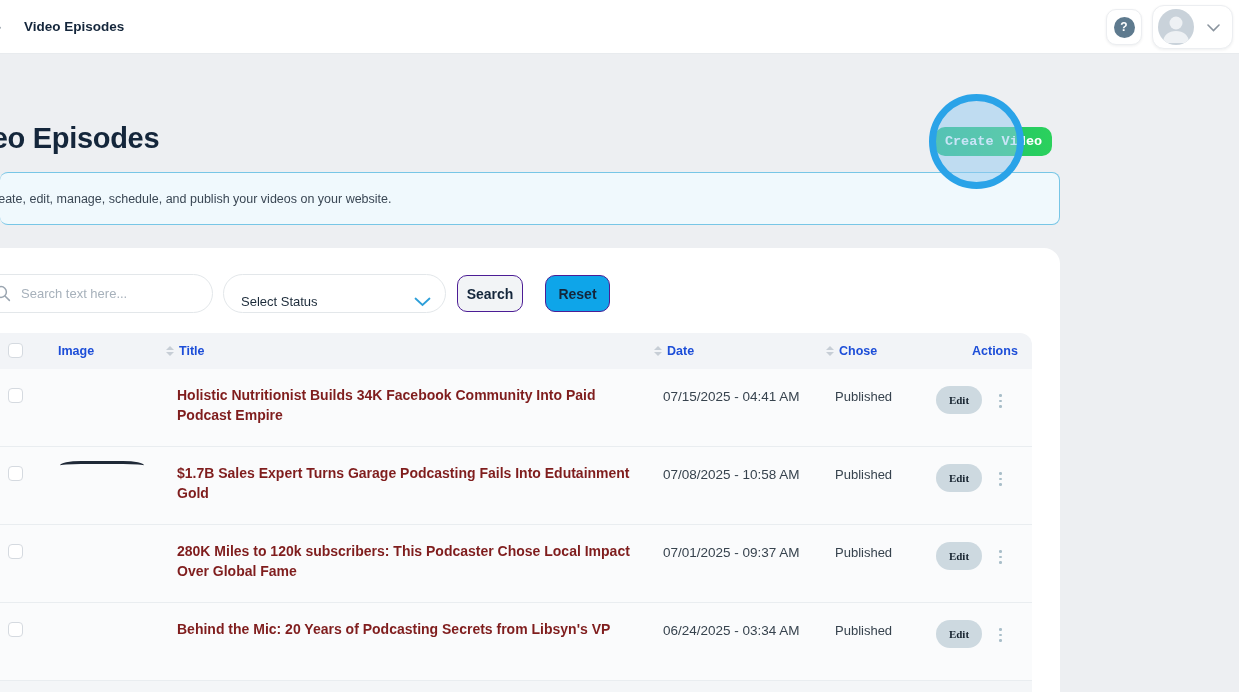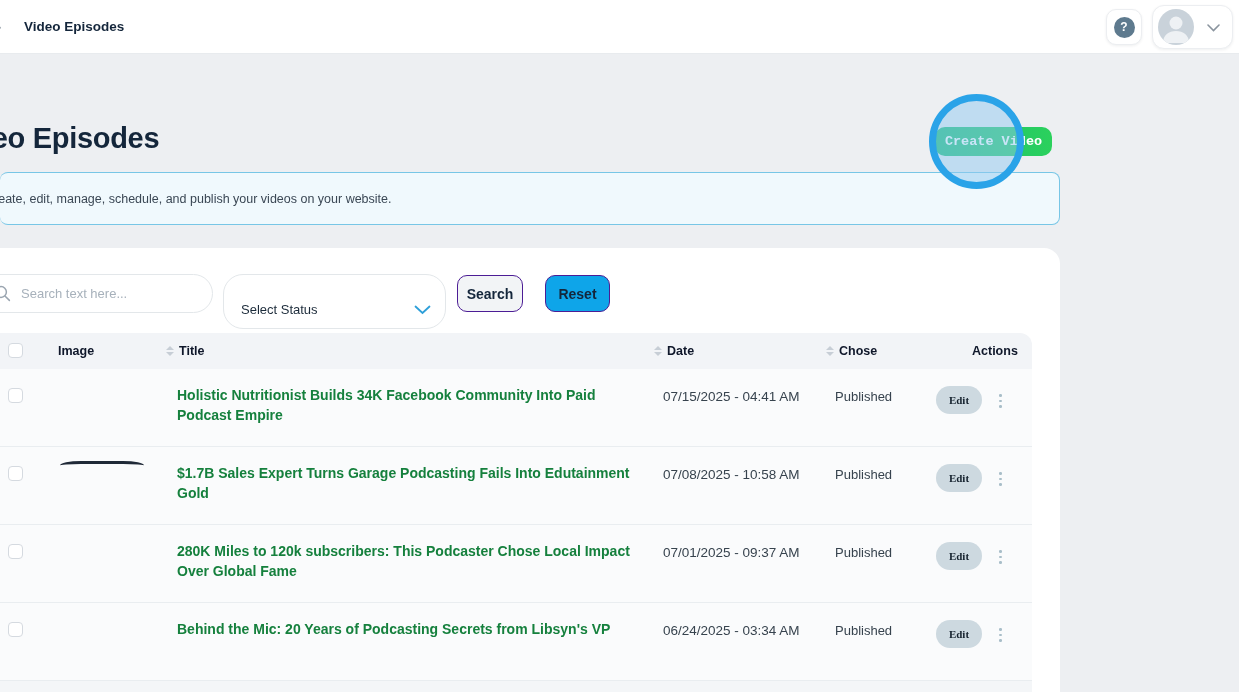--- a/index.html
+++ b/index.html
@@ -42,52 +42,52 @@
   
   .card { position:absolute; left:0; top:248px; width:1060px; height:470px; background:#fff;
           border-radius:0 16px 0 0; z-index:1; }
 
   
   .search-wrap { position:absolute; left:-150px; top:274px; width:363px; height:39px; z-index:2; }
   .search-input { width:100%; height:100%; border:1px solid #e3e7ea; border-radius:20px; background:#fff;
                   font-family:inherit; font-size:13px; color:#14263b; padding:0 14px 0 170px; outline:none; }
   .search-input::placeholder { color:#a7b1bb; }
   .search-glass { position:absolute; left:144px; top:11px; }
-  .select { position:absolute; left:223px; top:274px; width:223px; height:55px; border:1px solid #e3e7ea;
+  .select { position:absolute; left:223px; top:274px; width:223px; height:39px; border:1px solid #e3e7ea;
             border-radius:20px; background:#fff; z-index:2; display:flex; align-items:center;
             padding:16px 14px 0 17px; cursor:pointer; }
   .select-label { font-size:13px; font-weight:500; color:#1c2b3a; flex:1; }
   .btn { position:absolute; top:275px; height:37px; border-radius:10px; border:1px solid #4c1d95;
          font-family:inherit; font-size:14px; font-weight:700; color:#14263b; cursor:pointer; z-index:2; }
   .btn-search { left:457px; width:66px; background:#f2f4f6; }
   .btn-reset { left:545px; width:65px; background:#0ea5e9; }
 
   
   .thead { position:absolute; left:0; top:333px; width:1032px; height:36px; background:#f2f4f7;
            border-radius:0 12px 0 0; z-index:2; }
   .th { position:absolute; top:0; height:36px; display:flex; align-items:center; gap:5px;
-        font-size:12.5px; font-weight:700; color:#0f172a; }
+        font-size:12.5px; font-weight:700; color:#1d4ed8; }
   .th-image { left:58px; } .th-title { left:166px;text-align:center; } .th-date { left:654px; }
   .th-status { left:826px; } .th-actions { left:972px; }
   .sort { display:inline-flex; flex-direction:column; gap:2px; cursor:pointer; }
   .sort i { width:0; height:0; border-left:4px solid transparent; border-right:4px solid transparent; }
   .sort .up { border-bottom:4px solid #c7ced6; }
   .sort .down { border-top:4px solid #c7ced6; }
   .cb { appearance:none; -webkit-appearance:none; width:15px; height:15px; border:1.5px solid #d5dae0;
         border-radius:4px; background:#fff; cursor:pointer; }
   .thead .cb { position:absolute; left:8px; top:10px; }
 
   .tbody { position:absolute; left:0; top:369px; width:1032px; z-index:2; }
   .row { position:relative; width:1032px; height:78px; background:#fafbfc; border-bottom:1px solid #e9edf0; }
   .row .cb { position:absolute; left:8px; top:19px; }
   .thumb { position:absolute; left:58px; top:12px; width:88px; height:54px; }
   .thumb-line { position:absolute; left:2px; top:2px; width:84px; height:9px;
                 border-top:3px solid #1f2937; border-radius:50% / 100%; }
   .cell-title { position:absolute; left:177px; top:17px; width:455px; font-size:14px; font-weight:600;
-                color:#15803d; line-height:19.5px; }
+                color:#7f1d1d; line-height:19.5px; }
   .cell-date { position:absolute; left:663px; top:20px; font-size:13.5px; color:#37434e; }
   .cell-status { position:absolute; left:835px; top:20px; font-size:13px; color:#37434e; }
   .edit-pill { position:absolute; left:936px; top:17px; width:46px; height:28px; border:none; border-radius:15px;
                background:#cdd9e0; color:#15222e; font-family:Liberation Serif, serif; font-size:11px; font-weight:600;
                cursor:pointer; }
   .kebab { position:absolute; left:997px; top:23px; display:flex; flex-direction:column; gap:3px;
            cursor:pointer; padding:2px; }
   .kebab i { width:2.5px; height:2.5px; border-radius:50%; background:#a9bec9; }
   .table-foot { position:absolute; left:0; top:681px; width:1032px; height:11px; background:#f4f6f8; z-index:2; }
 </style>

